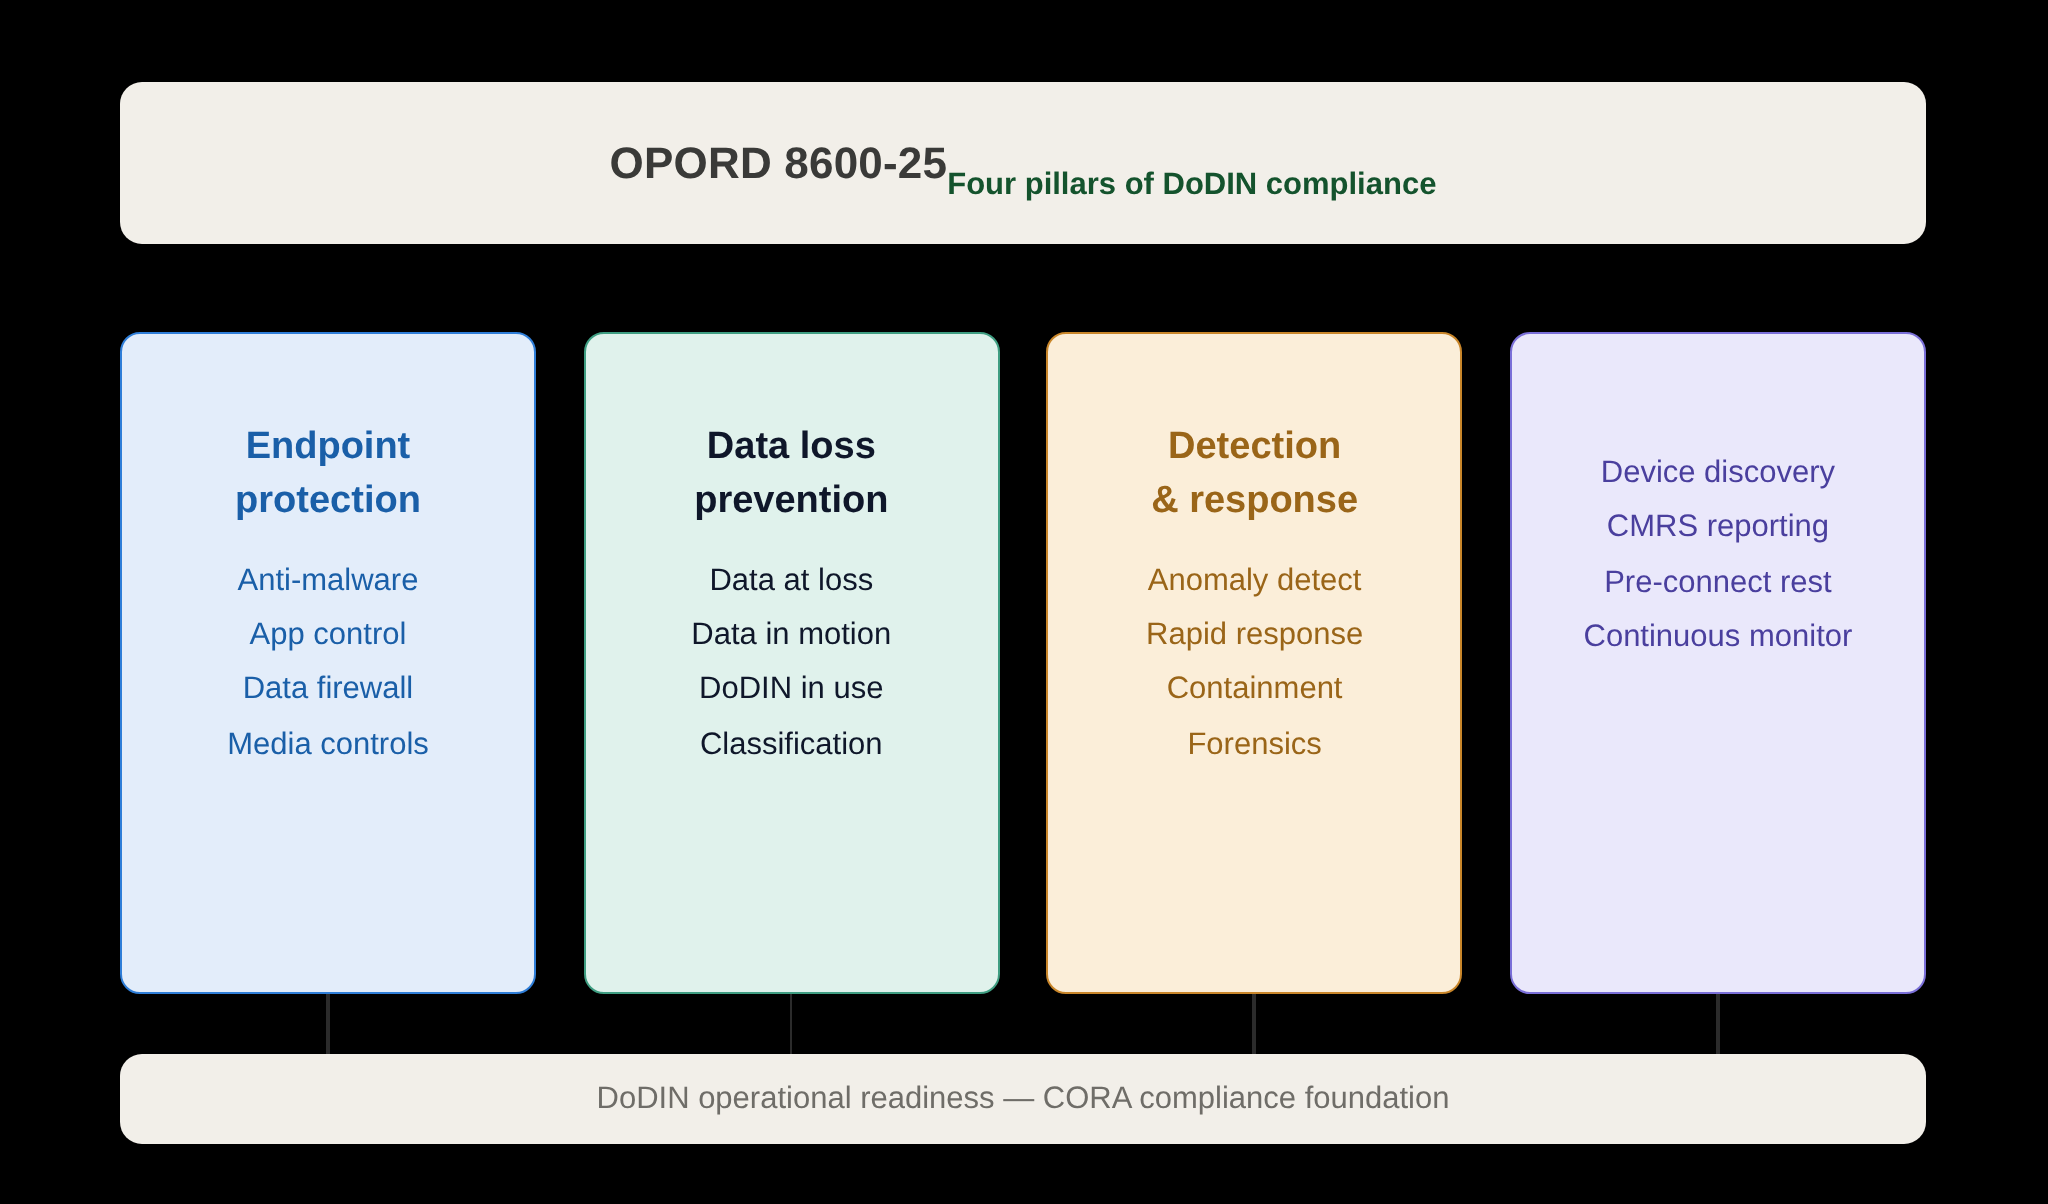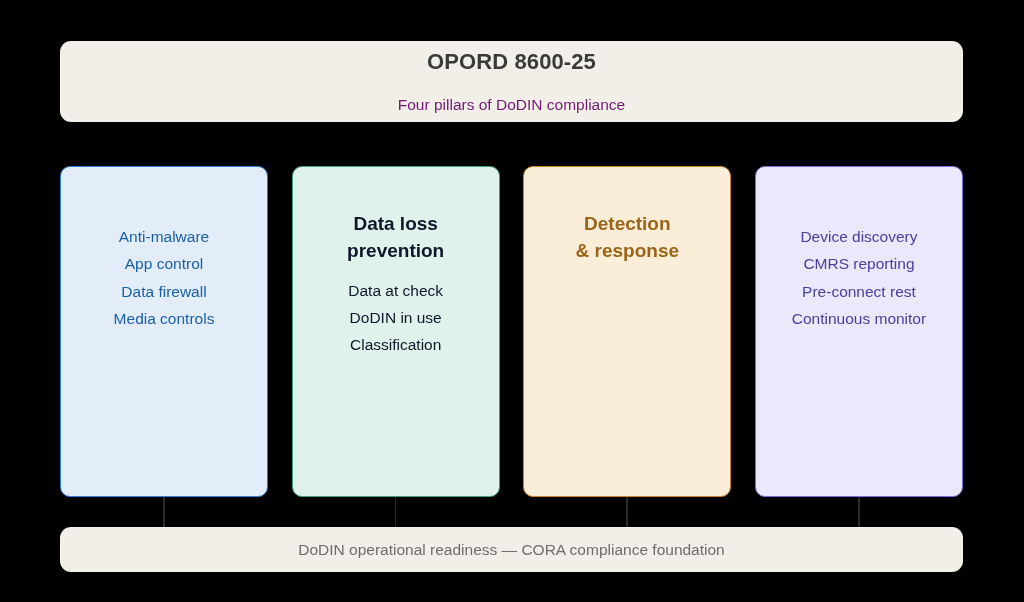--- a/index.html
+++ b/index.html
@@ -24,43 +24,43 @@
 
   
   .banner {
     position: absolute;
     left: 60px;
     width: 903px;
     background: #f2efe9;
     border-radius: 11px;
     box-sizing: border-box;
     display: flex;
-    flex-direction: column;
+    flex-direction: row;
     align-items: center;
     justify-content: center;
   }
   .banner-top {
     top: 41px;
     height: 81px;
   }
   .banner-bottom {
     top: 527px;
     height: 45px;
   }
   .banner-title {
     font-size: 22px;
     font-weight: bold;
     color: #3a3a38;
     letter-spacing: 0.1px;
     line-height: 1.15;
   }
   .banner-subtitle {
     font-size: 15.5px;
-    font-weight: normal;
-    color: #701a75;
+    font-weight: bold;
+    color: #14532d;
     margin-top: 22px;
     line-height: 1.15;
   }
   .banner-footer-text {
     font-size: 15.5px;
     font-weight: normal;
     color: #6f6d68;
     line-height: 1.15;
   }
 
@@ -122,39 +122,48 @@
 
 <div id="stage">
 
   <div class="banner banner-top">
     <div class="banner-title">OPORD 8600-25</div>
     <div class="banner-subtitle">Four pillars of DoDIN compliance</div>
   </div>
 
   <div class="pillar-row">
       <div class="pillar" style="background: rgb(227, 237, 250); border-color: rgb(47, 126, 216); color: rgb(26, 95, 168);">
+        <div class="pillar-title">Endpoint
+protection</div>
         <div class="pillar-items">
           <div class="pillar-item">Anti-malware</div>
           <div class="pillar-item">App control</div>
           <div class="pillar-item">Data firewall</div>
           <div class="pillar-item">Media controls</div>
         </div>
       </div>
       <div class="pillar" style="background: rgb(224, 242, 236); border-color: rgb(63, 158, 130); color: #0f172a;">
         <div class="pillar-title">Data loss
 prevention</div>
         <div class="pillar-items">
-          <div class="pillar-item">Data at check</div>
+          <div class="pillar-item">Data at loss</div>
+          <div class="pillar-item">Data in motion</div>
           <div class="pillar-item">DoDIN in use</div>
           <div class="pillar-item">Classification</div>
         </div>
       </div>
       <div class="pillar" style="background: rgb(251, 238, 217); border-color: rgb(201, 134, 42); color: rgb(154, 101, 24);">
         <div class="pillar-title">Detection
 &amp; response</div>
+        <div class="pillar-items">
+          <div class="pillar-item">Anomaly detect</div>
+          <div class="pillar-item">Rapid response</div>
+          <div class="pillar-item">Containment</div>
+          <div class="pillar-item">Forensics</div>
+        </div>
       </div>
       <div class="pillar" style="background: rgb(234, 232, 251); border-color: rgb(122, 111, 216); color: rgb(74, 63, 158);">
         <div class="pillar-items">
           <div class="pillar-item">Device discovery</div>
           <div class="pillar-item">CMRS reporting</div>
           <div class="pillar-item">Pre-connect rest</div>
           <div class="pillar-item">Continuous monitor</div>
         </div>
       </div>
     </div>

